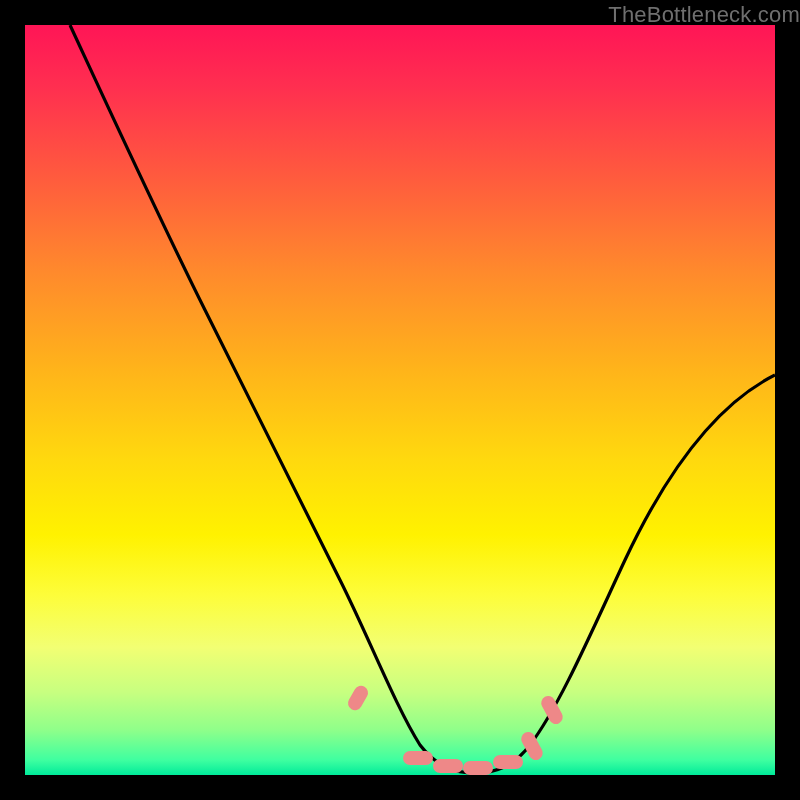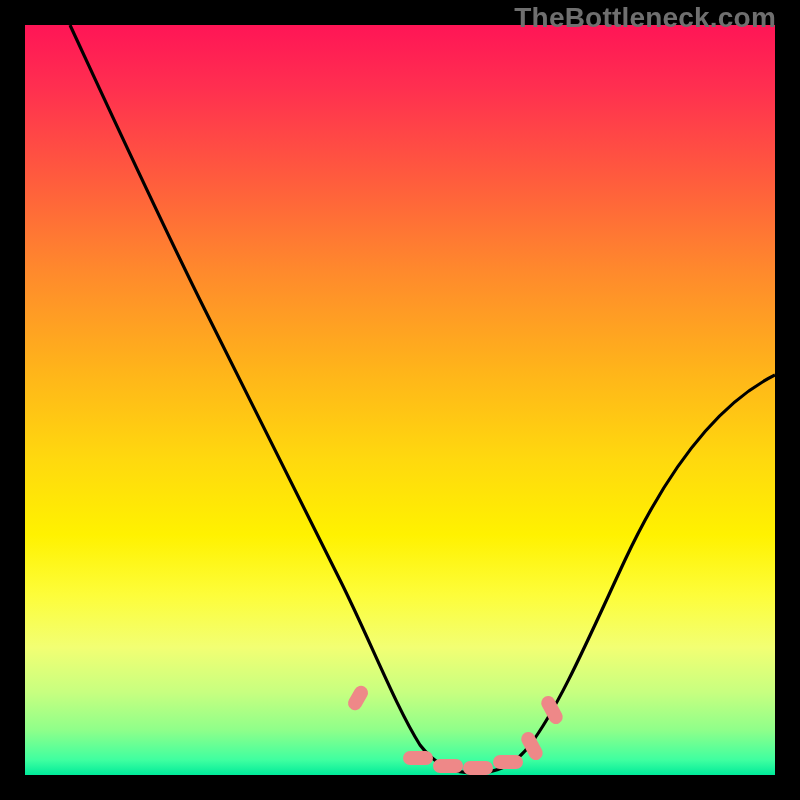--- a/index.html
+++ b/index.html
@@ -47,25 +47,25 @@
       #00eb9a 100%
     );
   }
   .svg-layer {
     position: absolute;
     inset: 0;
   }
   .watermark {
     position: absolute;
     top: 2px;
-    right: 24px;
+    right: 0;
     color: #6f6f6f;
-    font-size: 28px;
+    font-size: 22px;
     letter-spacing: 0.2px;
-    font-weight: 700;
+    font-weight: 400;
     user-select: none;
   }
 </style>
 </head>
 <body>
 
 <div class="frame">
 
   <div class="plot-area">
     <div class="gradient"></div>

